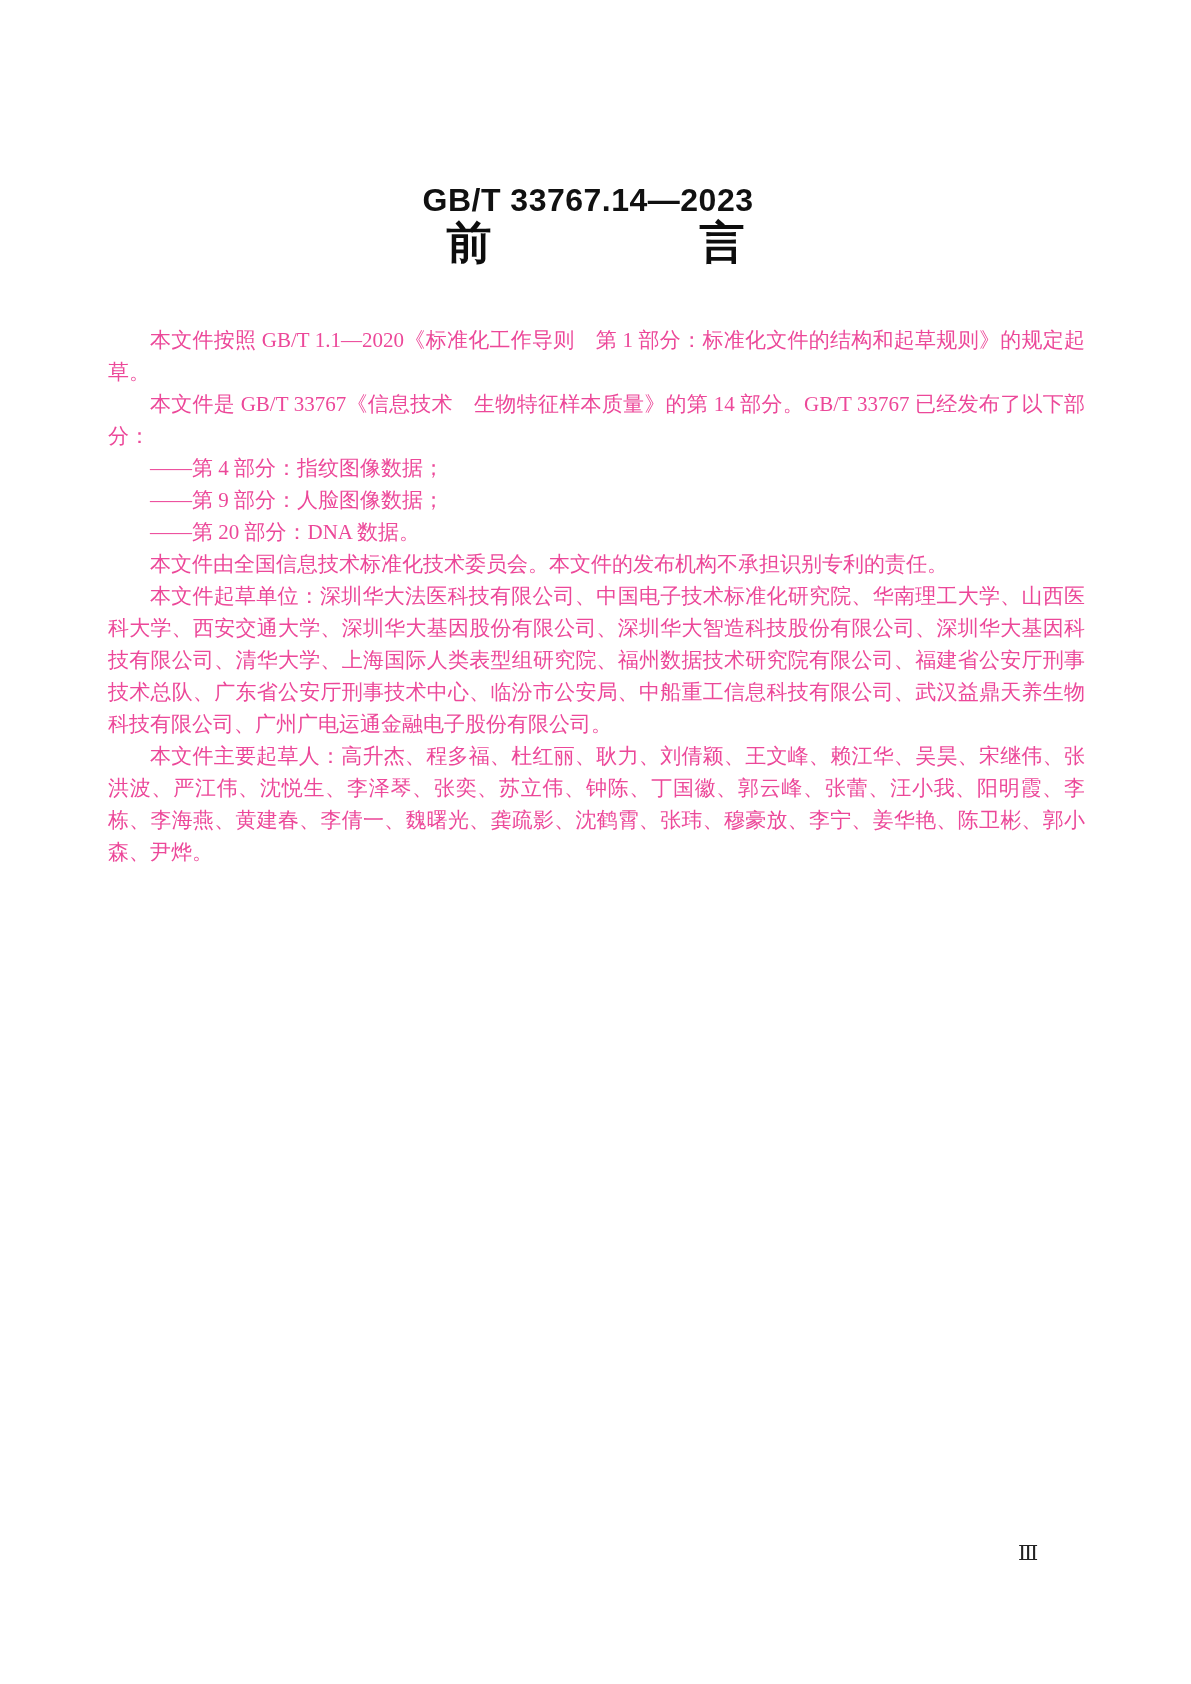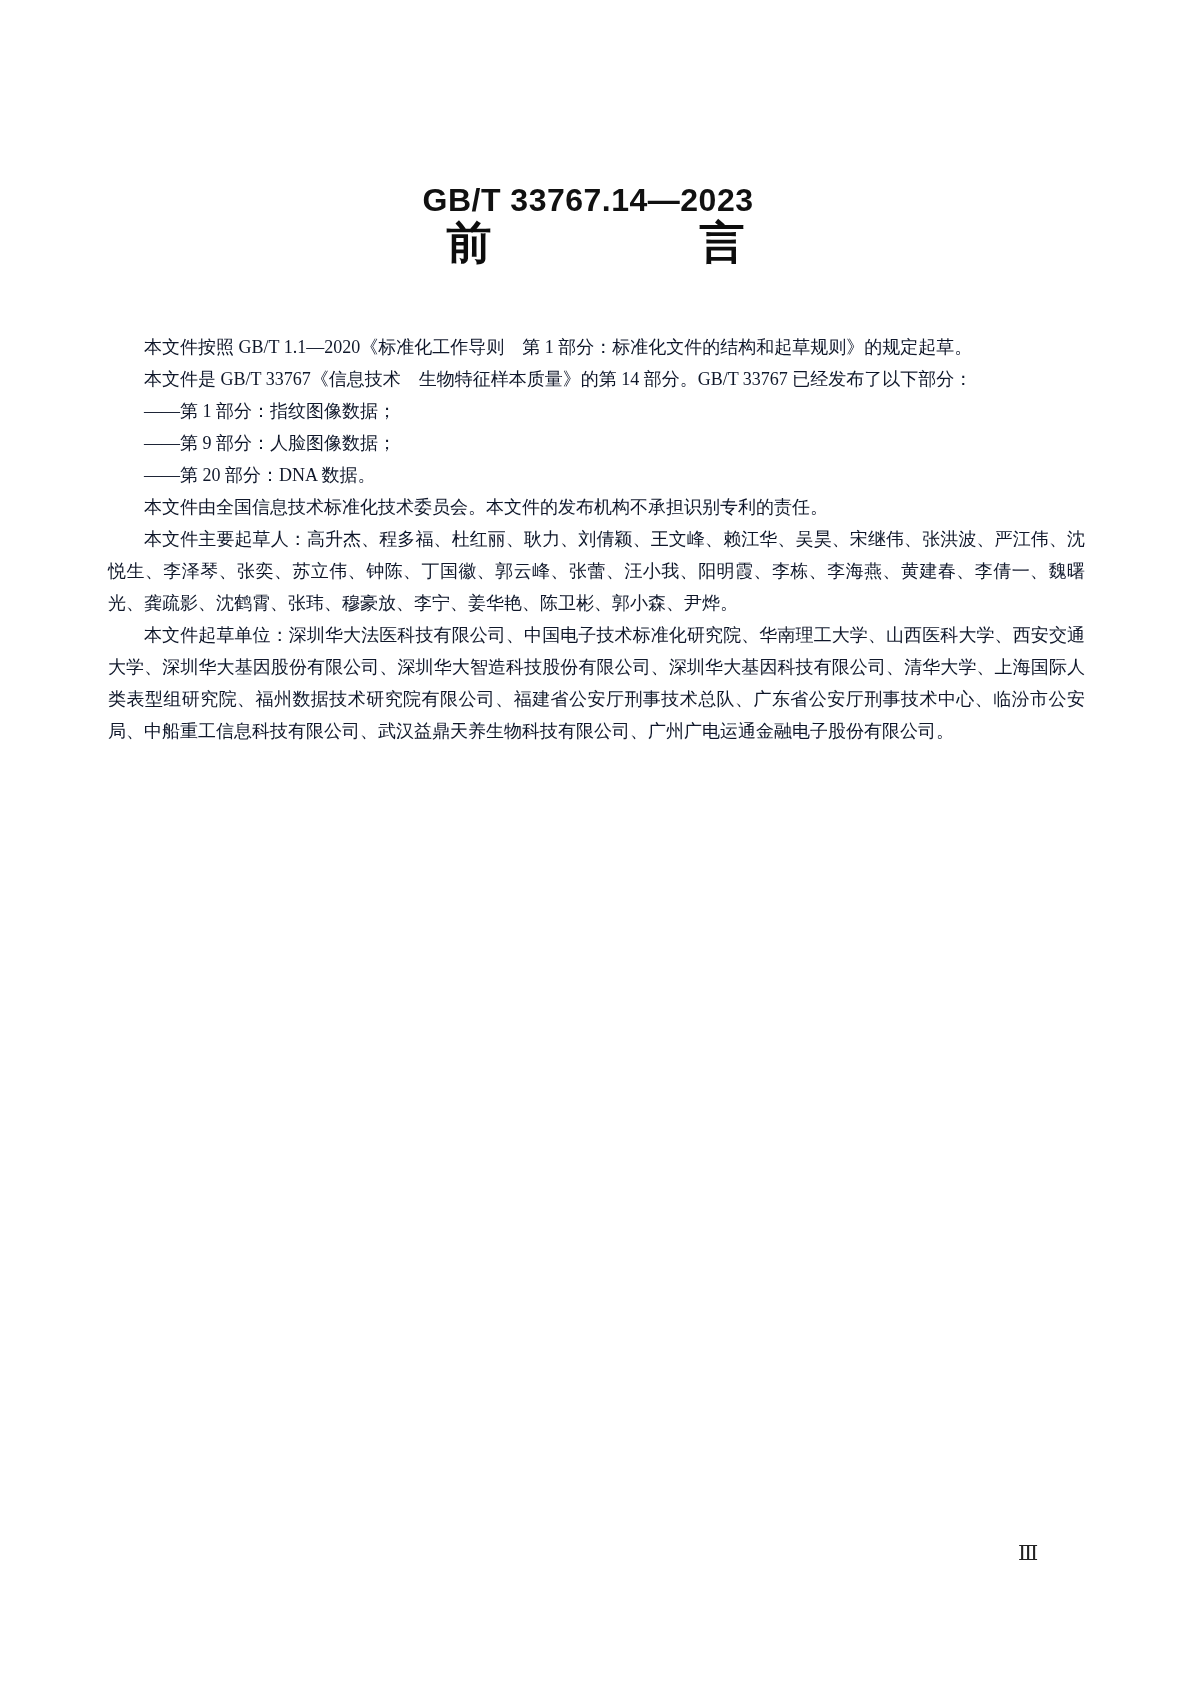--- a/index.html
+++ b/index.html
@@ -38,25 +38,24 @@
     font-weight: bold;
     font-size: 45px;
     line-height: 1.1;
     color: #0d0d0d;
   }
   .doc-body {
     position: absolute;
     top: 324px;
     left: 108px;
     width: 977px;
-    font-size: 18px;
+    font-size: 21px;
     line-height: 32px;
     text-align: justify;
-    color: #0f172a;
-    margin-top: 7px;
+    color: #ec4899;
   }
   .para { margin: 0; }
   .para.indent { text-indent: 2em; }
   .para.list { padding-left: 2em; text-indent: 0; }
   .page-number {
     position: absolute;
     top: 1541px;
     left: 1018px;
     font-size: 21px;
     color: #222;
@@ -71,23 +70,23 @@
   <div class="std-header">GB/T 33767.14—2023</div>
 
   <h1 class="doc-title" style="margin:0;">
     <span>前</span>
     <span>言</span>
   </h1>
 
   <div class="doc-body">
     <p class="para indent">本文件按照 GB/T 1.1—2020《标准化工作导则　第 1 部分：标准化文件的结构和起草规则》的规定起草。</p>
     <p class="para indent">本文件是 GB/T 33767《信息技术　生物特征样本质量》的第 14 部分。GB/T 33767 已经发布了以下部分：</p>
-    <p class="para list">——第 1 部分：指纹图像数据；</p>
+    <p class="para list">——第 4 部分：指纹图像数据；</p>
     <p class="para list">——第 9 部分：人脸图像数据；</p>
     <p class="para list">——第 20 部分：DNA 数据。</p>
     <p class="para indent">本文件由全国信息技术标准化技术委员会。本文件的发布机构不承担识别专利的责任。</p>
+    <p class="para indent">本文件起草单位：深圳华大法医科技有限公司、中国电子技术标准化研究院、华南理工大学、山西医科大学、西安交通大学、深圳华大基因股份有限公司、深圳华大智造科技股份有限公司、深圳华大基因科技有限公司、清华大学、上海国际人类表型组研究院、福州数据技术研究院有限公司、福建省公安厅刑事技术总队、广东省公安厅刑事技术中心、临汾市公安局、中船重工信息科技有限公司、武汉益鼎天养生物科技有限公司、广州广电运通金融电子股份有限公司。</p>
     <p class="para indent">本文件主要起草人：高升杰、程多福、杜红丽、耿力、刘倩颖、王文峰、赖江华、吴昊、宋继伟、张洪波、严江伟、沈悦生、李泽琴、张奕、苏立伟、钟陈、丁国徽、郭云峰、张蕾、汪小我、阳明霞、李栋、李海燕、黄建春、李倩一、魏曙光、龚疏影、沈鹤霄、张玮、穆豪放、李宁、姜华艳、陈卫彬、郭小森、尹烨。</p>
-    <p class="para indent">本文件起草单位：深圳华大法医科技有限公司、中国电子技术标准化研究院、华南理工大学、山西医科大学、西安交通大学、深圳华大基因股份有限公司、深圳华大智造科技股份有限公司、深圳华大基因科技有限公司、清华大学、上海国际人类表型组研究院、福州数据技术研究院有限公司、福建省公安厅刑事技术总队、广东省公安厅刑事技术中心、临汾市公安局、中船重工信息科技有限公司、武汉益鼎天养生物科技有限公司、广州广电运通金融电子股份有限公司。</p>
   </div>
 
   <div class="page-number">Ⅲ</div>
 
 </div>
 
 </body></html>

